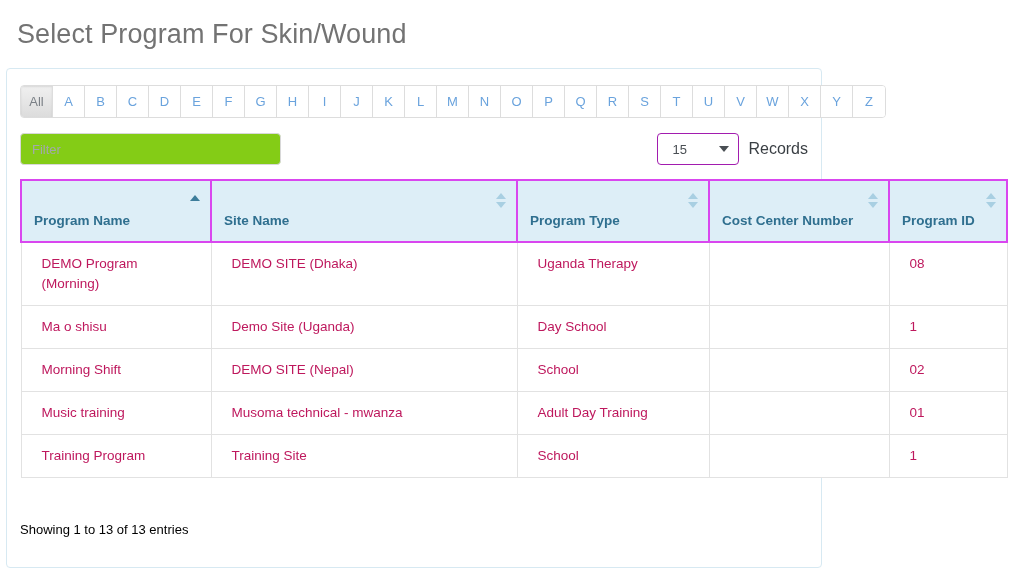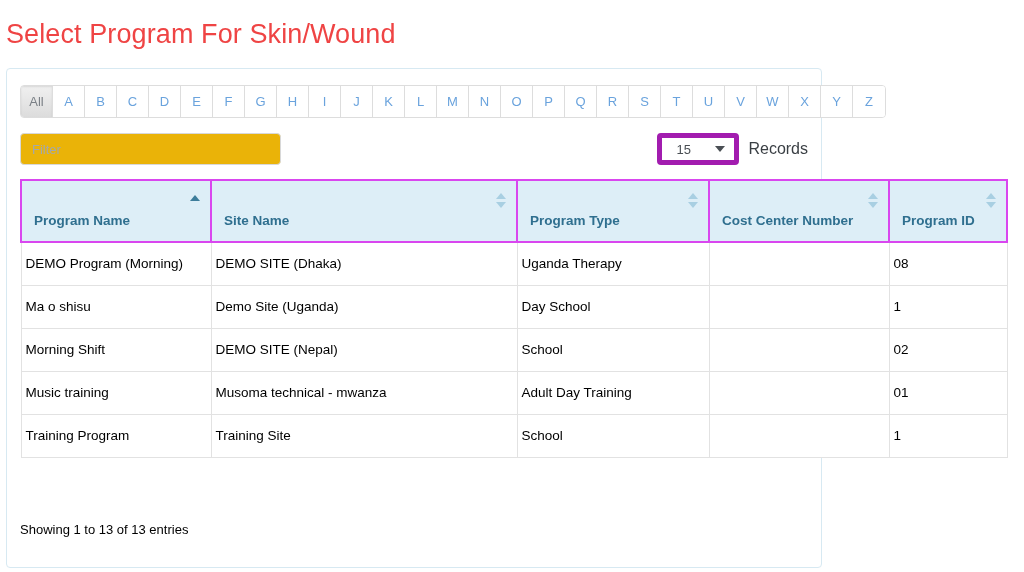--- a/index.html
+++ b/index.html
@@ -7,25 +7,25 @@
     margin: 0; padding: 0;
     width: 1024px; height: 572px;
     background: #ffffff;
     font-family: "Liberation Sans", sans-serif;
     -webkit-font-smoothing: antialiased;
   }
   .page { position: relative; width: 1024px; height: 572px; overflow: hidden; background:#fff; }
 
   .page-title {
     position: absolute;
-    left: 6px; top: 18px;
+    left: 17px; top: 18px;
     font-size: 27px;
     line-height: 32px;
     font-weight: 400;
-    color: #ef4444;
+    color: #737373;
     letter-spacing: 0.1px;
     white-space: nowrap;
   }
 
   .card {
     position: absolute;
     left: 6px; top: 68px;
     width: 816px;
     height: 500px;
     background: #ffffff;
@@ -68,37 +68,37 @@
     position: absolute;
     left: 13px; top: 64px;
     width: 261px;
     height: 32px;
     border: 1px solid #d8d8d8;
     border-radius: 4px;
     padding: 4px 11px;
     font-size: 13px;
     color: #555;
     font-family: "Liberation Sans", sans-serif;
-    background: #eab308;
+    background: #84cc16;
     outline: none;
   }
   .filter-input::placeholder { color: #a3a8ad; }
 
   .records-wrap {
     position: absolute;
     right: 13px; top: 64px;
     display: flex;
     align-items: center;
     gap: 9px;
   }
   .records-select {
     position: relative;
     width: 82px;
     height: 32px;
-    border: 5px solid #a21caf;
+    border: 1px solid #a21caf;
     border-radius: 4px;
     background: #fff;
     display: flex;
     align-items: center;
     cursor: pointer;
   }
   .records-select .val {
     font-size: 13px;
     color: #4a4f54;
     padding-left: 14px;
@@ -135,23 +135,23 @@
     text-align: left;
     font-size: 13.5px;
     font-weight: bold;
     color: #2f6f8f;
     position: relative;
     line-height: 17px;
     cursor: pointer;
   }
   .tbl td {
     border: 1px solid #e2e2e2;
-    padding: 11px 4px;
+    padding: 11px 20px;
     font-size: 13.5px;
-    color: #000000;
+    color: #be185d;
     vertical-align: top;
     line-height: 20px;
     background: #fff;
   }
   .col-pname { width: 190px; }
   .col-sname { width: 306px; }
   .col-ptype { width: 192px; }
   .col-cost  { width: 180px; }
   .col-pid   { width: 118px; }
 

